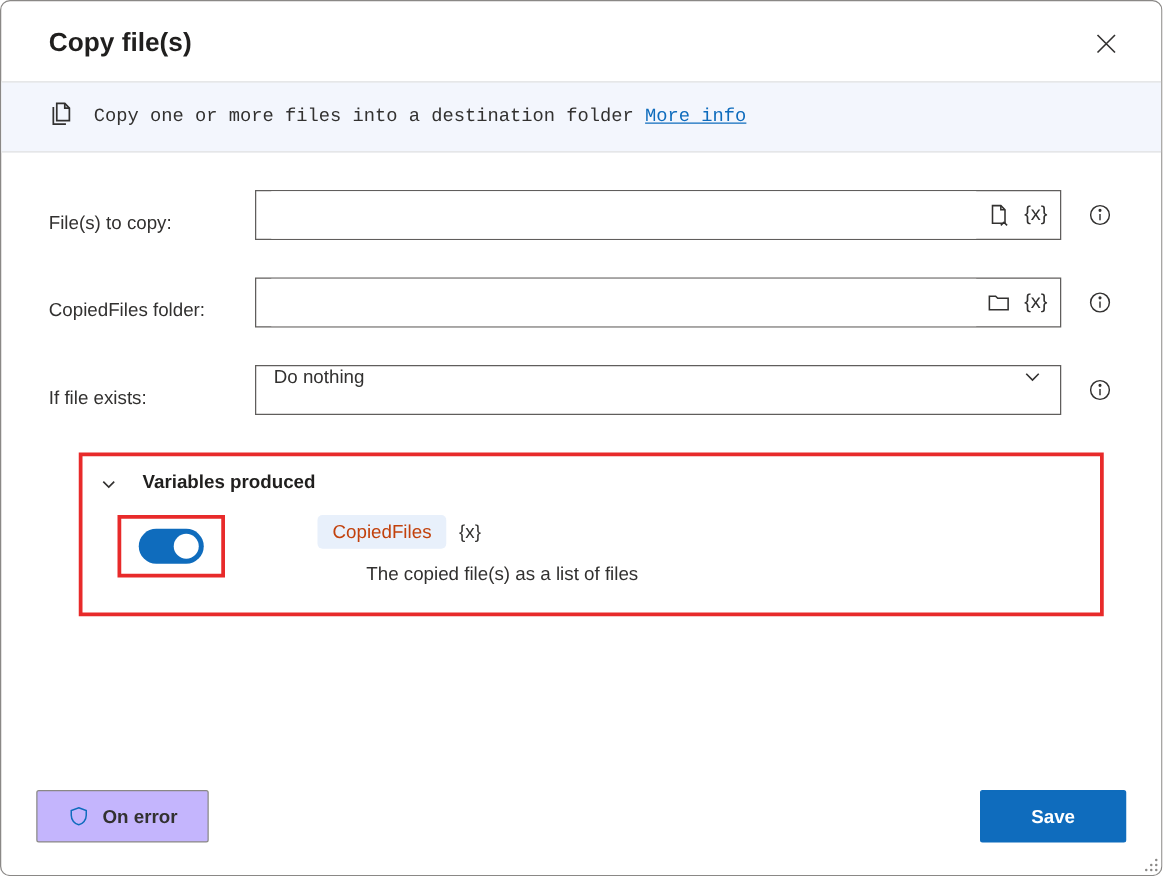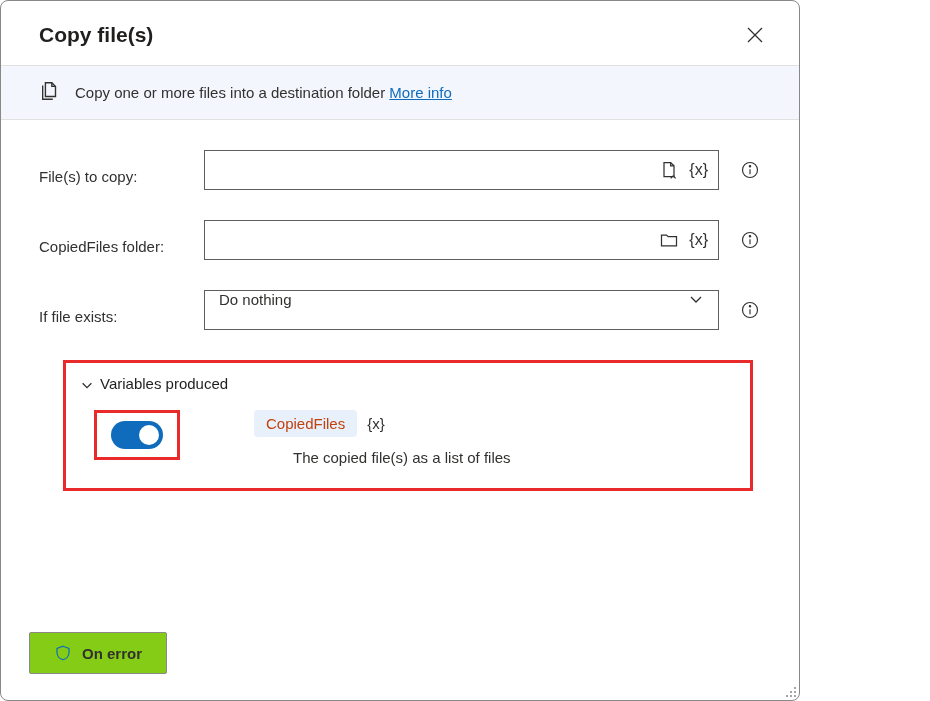--- a/index.html
+++ b/index.html
@@ -3,21 +3,21 @@
   <meta charset="utf-8">
   <style>
     * { box-sizing: border-box; margin: 0; padding: 0; }
     body {
       font-family: "Segoe UI", -apple-system, BlinkMacSystemFont, sans-serif;
       background: #fff;
       color: #323130;
       font-size: 14px;
     }
     .dialog {
-      width: 800px;
+      width: 930px;
       height: 701px;
       border: 1px solid #8a8886;
       border-radius: 8px;
       position: relative;
       display: flex;
       flex-direction: column;
       overflow: hidden;
     }
     .header {
       display: flex;
@@ -40,20 +40,21 @@
       justify-content: center;
     }
     .info-banner {
       background: #f3f6fd;
       padding: 14px 38px;
       display: flex;
       align-items: center;
       gap: 14px;
       border-top: 1px solid #e1e1e1;
       border-bottom: 1px solid #e1e1e1;
+      font-family: Liberation Mono, monospace;
     }
     .info-text {
       font-size: 15px;
       color: #323130;
     }
     .info-link {
       color: #0f6cbd;
       text-decoration: underline;
       cursor: pointer;
     }
@@ -128,23 +129,23 @@
       justify-content: center;
     }
     .variables-section {
       border: 3px solid #e82a2a;
       margin: 6px 8px 0 24px;
       padding: 12px 14px 22px 14px;
     }
     .variables-header {
       display: flex;
       align-items: flex-end;
-      gap: 6px;
-      font-size: 15px;
-      font-weight: 400;
+      gap: 20px;
+      font-size: 15px;
+      font-weight: 700;
       color: #201f1e;
       cursor: pointer;
       margin-bottom: 18px;
     }
     .toggle-wrapper {
       border: 3px solid #e82a2a;
       display: inline-flex;
       padding: 8px 14px;
       margin-left: 14px;
       margin-right: 74px;
@@ -204,21 +205,21 @@
     }
     .footer-left { }
     .footer-right {
       display: flex;
       gap: 14px;
     }
     .btn {
       height: 42px;
       padding: 0 24px;
       border: 1px solid #8a8886;
-      background: #84cc16;
+      background: #c4b5fd;
       font-size: 15px;
       font-weight: 600;
       cursor: pointer;
       display: inline-flex;
       align-items: center;
       gap: 10px;
       color: #323130;
       border-radius: 2px;
     }
     .btn-primary {
@@ -353,20 +354,21 @@
   <div class="footer">
     <div class="footer-left">
       <button class="btn">
         <svg width="18" height="18" viewBox="0 0 24 24" fill="none" stroke="#0f6cbd" stroke-width="1.6">
             <path d="M12 3 L20 6 V11 C20 16 16.5 20 12 21 C7.5 20 4 16 4 11 V6 Z"></path>
           </svg>
         <span>On error</span>
       </button>
     </div>
     <div class="footer-right">
+      <button class="btn btn-primary">Save</button>
     </div>
   </div>
 
   <svg class="resize-handle" width="12" height="12" viewBox="0 0 12 12">
     <circle cx="10" cy="2" r="1" fill="#8a8886"></circle>
     <circle cx="6" cy="6" r="1" fill="#8a8886"></circle>
     <circle cx="10" cy="6" r="1" fill="#8a8886"></circle>
     <circle cx="2" cy="10" r="1" fill="#8a8886"></circle>
     <circle cx="6" cy="10" r="1" fill="#8a8886"></circle>
     <circle cx="10" cy="10" r="1" fill="#8a8886"></circle>

